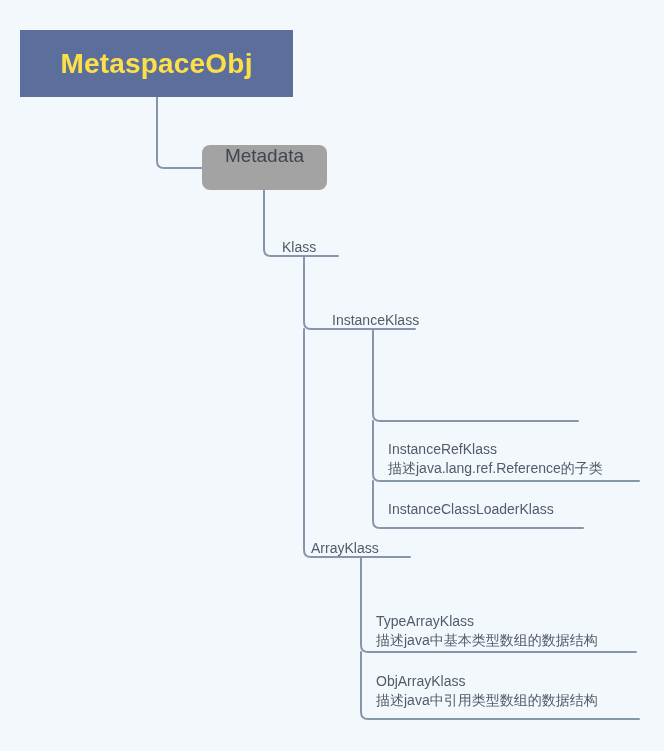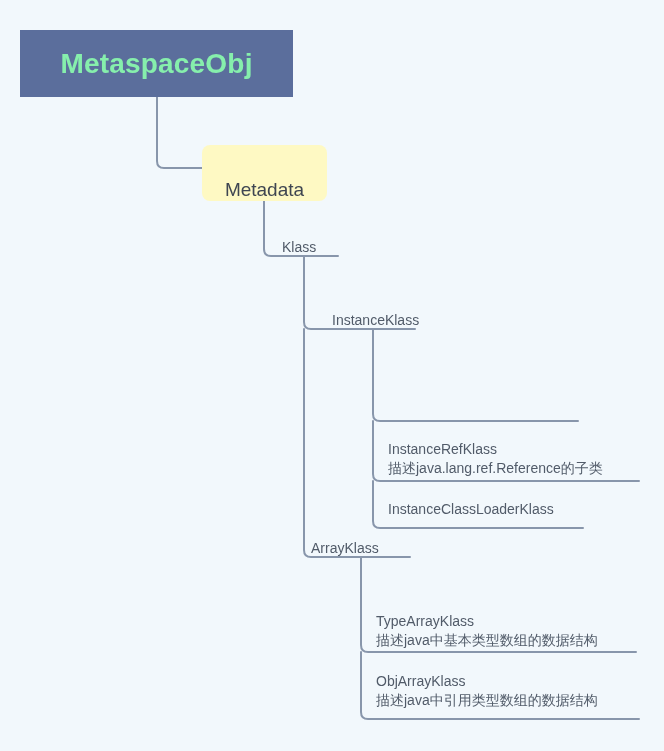--- a/index.html
+++ b/index.html
@@ -35,37 +35,37 @@
     top: 30px;
     width: 273px;
     height: 67px;
     background: #5b6e9c;
     display: flex;
     align-items: center;
     justify-content: center;
     box-sizing: border-box;
   }
   .node-root .node-label {
-    color: #86efac;
+    color: #fde047;
     font-size: 28px;
     font-weight: bold;
     letter-spacing: 0.2px;
   }
 
   
   .node-metadata {
     position: absolute;
     left: 202px;
     top: 145px;
     width: 125px;
-    height: 56px;
-    background: #fef9c3;
+    height: 45px;
+    background: #a3a3a3;
     border-radius: 8px;
     display: flex;
-    align-items: flex-end;
+    align-items: flex-start;
     justify-content: center;
     box-sizing: border-box;
   }
   .node-metadata .node-label {
     color: #3f4651;
     font-size: 19px;
   }
 
   
   .node-branch {

